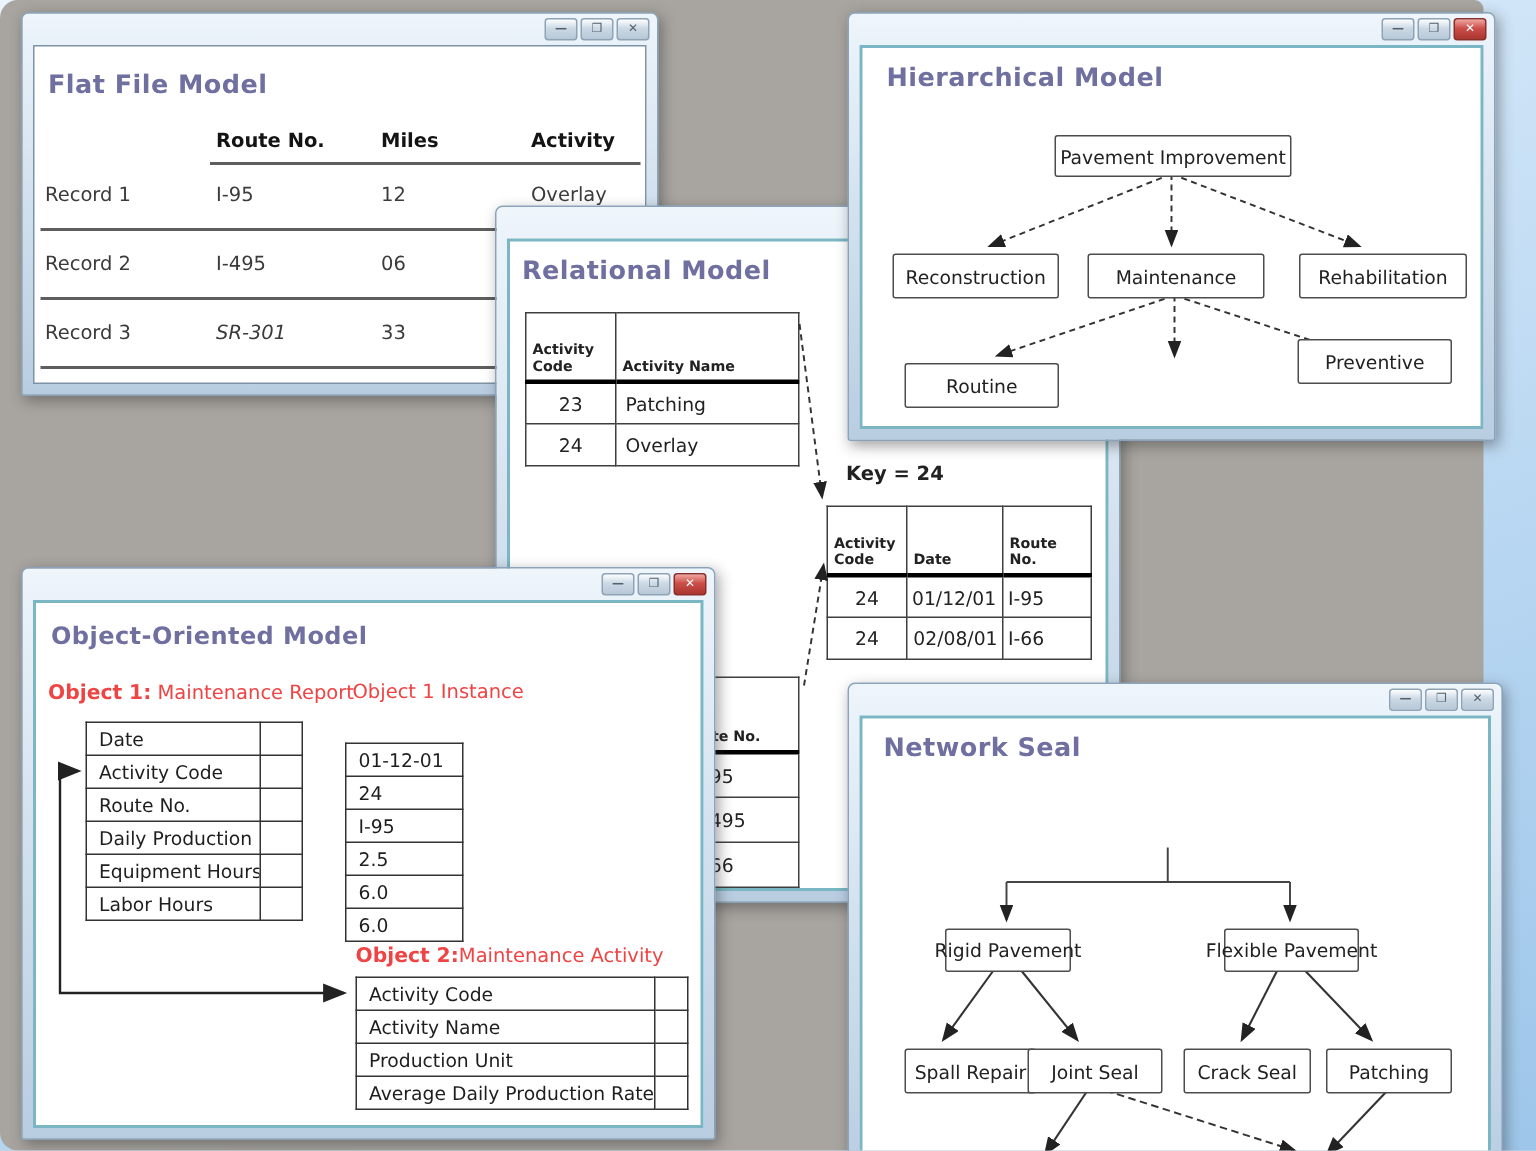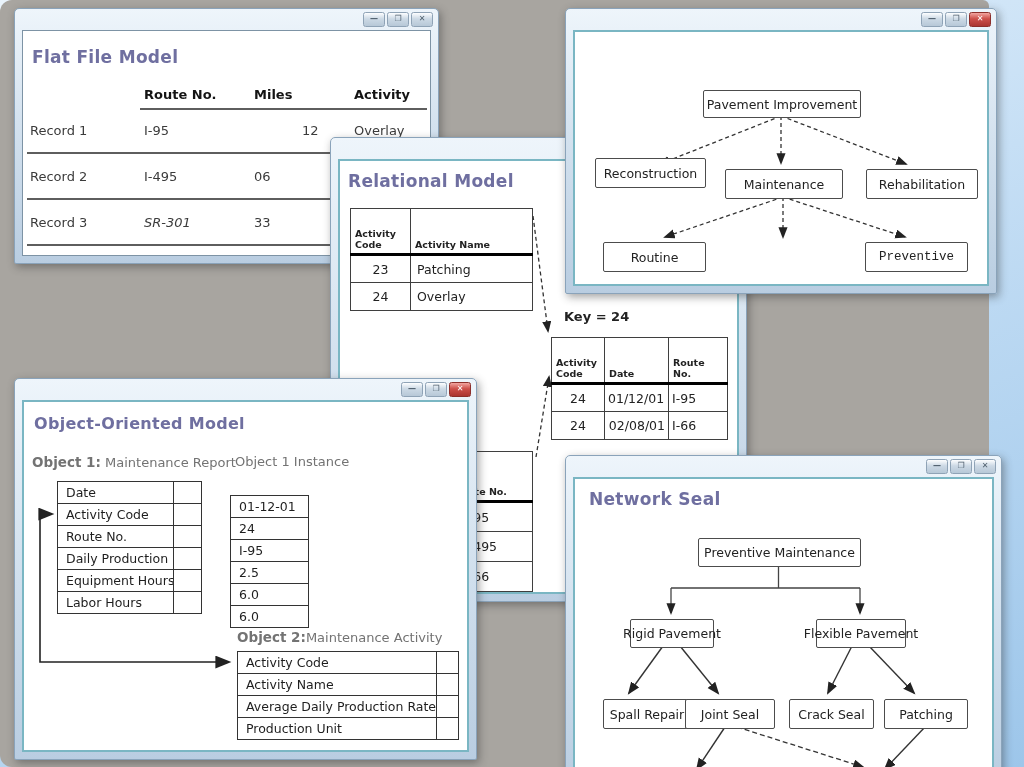--- a/index.html
+++ b/index.html
@@ -49,21 +49,21 @@
   
   table.grid { position:absolute; border-collapse:collapse; background:#fff; table-layout:fixed; }
   table.grid th, table.grid td { border:1.4px solid #3f3f3f; color:#222; overflow:hidden; }
   table.grid thead th {
     font-size:9.5px; font-weight:bold; text-align:left; vertical-align:bottom;
     padding:2px 4px; border-bottom:3px solid #000; line-height:1.15;
   }
   table.grid td { font-size:12.5px; padding:1px 6px; }
   .cell-c { text-align:center; }
   .key-label { position:absolute; font-size:13px; font-weight:600; color:#222; white-space:nowrap; }
-  .oo-head { position:absolute; font-size:13px; color:#737373; white-space:nowrap; }
+  .oo-head { position:absolute; font-size:13px; color:#ef4444; white-space:nowrap; }
   .oo-head b { font-size:13.5px; }
   table.oo td { font-size:12.5px; padding:1px 8px; border:1.6px solid #333; color:#1e1e1e; white-space:nowrap; }
 </style>
 </head>
 <body>
 
 <div id="page">
   <div id="canvas"></div>
 
   <div class="window" style="left:14px;top:8px;width:423px;height:254px;z-index:1;">
@@ -76,21 +76,21 @@
     </div>
     <div class="client">
       <div class="wtitle" style="left:9px;top:16px;">Flat File Model</div>
       <span class="ff-head" style="left:121px;top:56px;">Route No.</span>
       <span class="ff-head" style="left:231px;top:56px;">Miles</span>
       <span class="ff-head" style="left:331px;top:56px;">Activity</span>
       <div class="ff-line" style="left:117px;top:77px;width:287px;"></div>
 
       <span class="ff-txt" style="left:7px;top:92px;">Record 1</span>
       <span class="ff-txt" style="left:121px;top:92px;">I-95</span>
-      <span class="ff-txt" style="left:231px;top:92px;margin-left:48px;">12</span>
+      <span class="ff-txt" style="left:231px;top:92px;">12</span>
       <span class="ff-txt" style="left:331px;top:92px;">Overlay</span>
       <div class="ff-line" style="left:4px;top:121px;width:401px;height:1.5px;"></div>
 
       <span class="ff-txt" style="left:7px;top:138px;">Record 2</span>
       <span class="ff-txt" style="left:121px;top:138px;">I-495</span>
       <span class="ff-txt" style="left:231px;top:138px;">06</span>
       <div class="ff-line" style="left:4px;top:167px;width:401px;height:1.5px;"></div>
 
       <span class="ff-txt" style="left:7px;top:184px;">Record 3</span>
       <span class="ff-txt" style="left:121px;top:184px;font-style:italic;">SR-301</span>
@@ -198,39 +198,40 @@
 
   <div class="window teal" style="left:565px;top:8px;width:430px;height:284px;z-index:3;">
     <div class="titlebar">
       <div class="capbtns">
         <div class="capbtn">—</div>
         <div class="capbtn">❐</div>
         <div class="capbtn red">✕</div>
       </div>
     </div>
     <div class="client">
+      <div class="wtitle" style="left:16px;top:10px;">Hierarchical Model</div>
       <svg class="overlay" width="414" height="254" viewBox="0 0 414 254">
         <defs>
           <marker id="ahh" markerWidth="10" markerHeight="8" refX="7.5" refY="3.5" orient="auto">
             <path d="M0,0 L9,3.5 L0,7 Z" fill="#222"></path>
           </marker>
         </defs>
         <line x1="206" y1="84" x2="85" y2="132" stroke="#333" stroke-width="1.3" stroke-dasharray="4 3" marker-end="url(#ahh)"></line>
         <line x1="206" y1="84" x2="206" y2="131" stroke="#333" stroke-width="1.3" stroke-dasharray="4 3" marker-end="url(#ahh)"></line>
         <line x1="206" y1="84" x2="331" y2="132" stroke="#333" stroke-width="1.3" stroke-dasharray="4 3" marker-end="url(#ahh)"></line>
         <line x1="208" y1="165" x2="90" y2="205" stroke="#333" stroke-width="1.3" stroke-dasharray="4 3" marker-end="url(#ahh)"></line>
         <line x1="208" y1="165" x2="208" y2="205" stroke="#333" stroke-width="1.3" stroke-dasharray="4 3" marker-end="url(#ahh)"></line>
         <line x1="208" y1="165" x2="330" y2="205" stroke="#333" stroke-width="1.3" stroke-dasharray="4 3" marker-end="url(#ahh)"></line>
       </svg>
       <div class="node" style="left:128px;top:58px;width:156px;height:26px;">Pavement Improvement</div>
-      <div class="node" style="left:20px;top:126px;width:109px;height:28px;">Reconstruction</div>
+      <div class="node" style="left:20px;top:137px;width:109px;height:28px;">Reconstruction</div>
       <div class="node" style="left:150px;top:137px;width:116px;height:28px;">Maintenance</div>
       <div class="node" style="left:291px;top:137px;width:110px;height:28px;">Rehabilitation</div>
       <div class="node" style="left:28px;top:210px;width:101px;height:28px;">Routine</div>
-      <div class="node" style="left:290px;top:210px;width:101px;height:28px;font-family:Liberation Mono, monospace;">Preventive</div>
+      <div class="node" style="left:290px;top:194px;width:101px;height:28px;">Preventive</div>
     </div>
   </div>
 
   <div class="window teal" style="left:565px;top:455px;width:435px;height:330px;z-index:4;">
     <div class="titlebar">
       <div class="capbtns">
         <div class="capbtn">—</div>
         <div class="capbtn">❐</div>
         <div class="capbtn">✕</div>
       </div>
@@ -247,21 +248,20 @@
         <line x1="96" y1="109" x2="96" y2="134" stroke="#444" stroke-width="1.3" marker-end="url(#ahn)"></line>
         <line x1="285" y1="109" x2="285" y2="134" stroke="#444" stroke-width="1.3" marker-end="url(#ahn)"></line>
         <line x1="88" y1="167" x2="54" y2="214" stroke="#333" stroke-width="1.4" marker-end="url(#ahn)"></line>
         <line x1="105" y1="167" x2="143" y2="214" stroke="#333" stroke-width="1.4" marker-end="url(#ahn)"></line>
         <line x1="277" y1="167" x2="253" y2="214" stroke="#333" stroke-width="1.4" marker-end="url(#ahn)"></line>
         <line x1="294" y1="167" x2="339" y2="214" stroke="#333" stroke-width="1.4" marker-end="url(#ahn)"></line>
         <line x1="150" y1="248" x2="122" y2="290" stroke="#333" stroke-width="1.4" marker-end="url(#ahn)"></line>
         <line x1="162" y1="248" x2="288" y2="288" stroke="#333" stroke-width="1.3" stroke-dasharray="5 3" marker-end="url(#ahn)"></line>
         <line x1="350" y1="248" x2="310" y2="290" stroke="#333" stroke-width="1.4" marker-end="url(#ahn)"></line>
       </svg>
-      <div class="node" style="left:123px;top:59px;width:161px;height:27px;">Preventive Maintenance</div>
       <div class="node" style="left:55px;top:140px;width:82px;height:27px;">Rigid Pavement</div>
       <div class="node" style="left:241px;top:140px;width:88px;height:27px;">Flexible Pavement</div>
       <div class="node" style="left:28px;top:220px;width:86px;height:28px;">Spall Repair</div>
       <div class="node" style="left:110px;top:220px;width:88px;height:28px;">Joint Seal</div>
       <div class="node" style="left:214px;top:220px;width:83px;height:28px;">Crack Seal</div>
       <div class="node" style="left:309px;top:220px;width:82px;height:28px;">Patching</div>
     </div>
   </div>
 
   <div class="window teal" style="left:14px;top:378px;width:461px;height:380px;z-index:5;">
@@ -352,25 +352,25 @@
         <tbody>
           <tr style="height:22px;">
               <td>Activity Code</td>
               <td></td>
             </tr>
           <tr style="height:22px;">
               <td>Activity Name</td>
               <td></td>
             </tr>
           <tr style="height:22px;">
+              <td>Production Unit</td>
+              <td></td>
+            </tr>
+          <tr style="height:22px;">
               <td>Average Daily Production Rate</td>
-              <td></td>
-            </tr>
-          <tr style="height:22px;">
-              <td>Production Unit</td>
               <td></td>
             </tr>
         </tbody>
       </table>
 
       <svg class="overlay" width="447" height="352" viewBox="0 0 447 352">
         <defs>
           <marker id="aho" markerWidth="11" markerHeight="9" refX="8.5" refY="4" orient="auto">
             <path d="M0,0 L10,4 L0,8 Z" fill="#222"></path>
           </marker>

